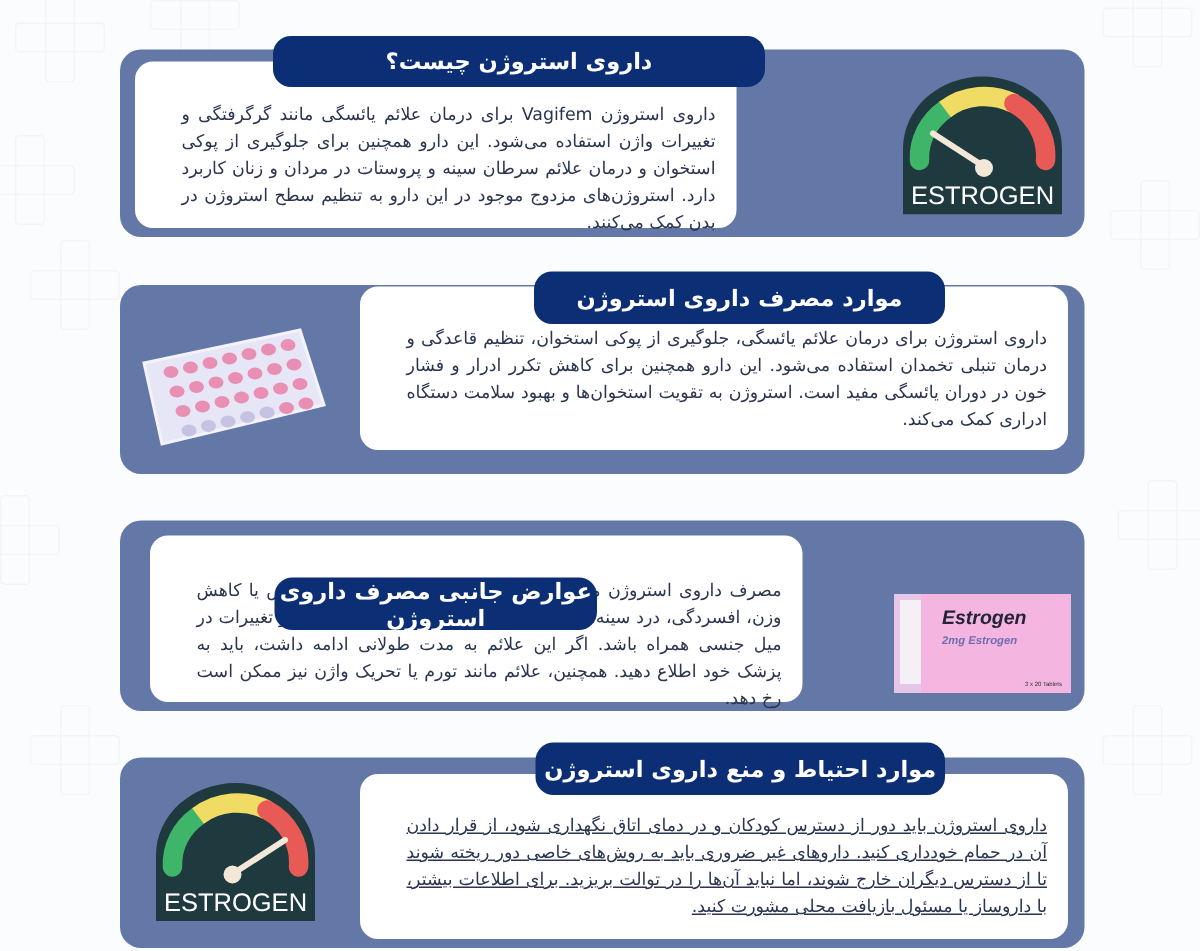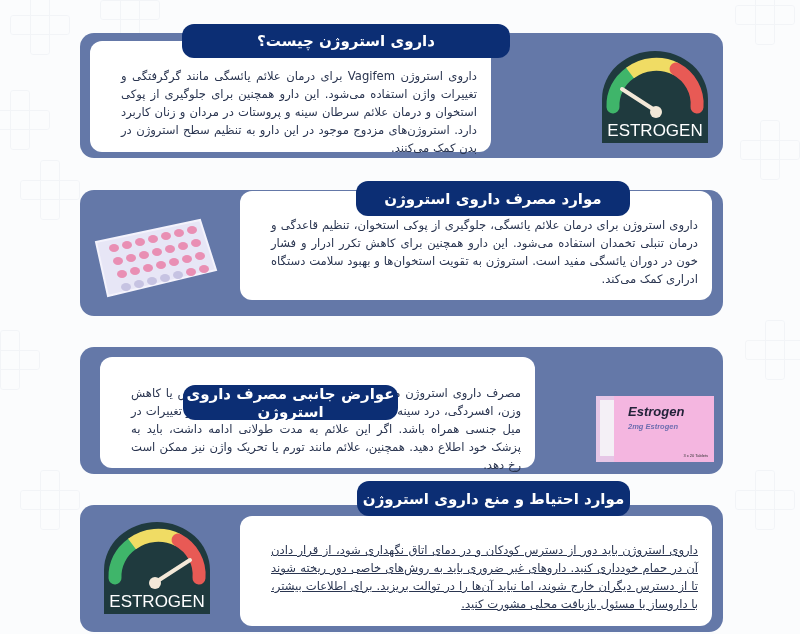--- a/index.html
+++ b/index.html
@@ -124,21 +124,21 @@
 <div class="medbox" style="left:596px;top:396px;width:118px;height:66px;">
   <div style="position:absolute;left:0;top:0;width:22px;height:66px;background:#e6c6e6;"></div>
   <div style="position:absolute;left:4px;top:4px;width:14px;height:56px;background:#f4f0f6;"></div>
   <div style="position:absolute;left:18px;top:0;width:100px;height:66px;background:#f4b6e0;"></div>
   <div style="position:absolute;left:32px;top:8px;font-family:'Liberation Sans',sans-serif;font-weight:bold;font-style:italic;font-size:13px;color:#23233a;">Estrogen</div>
   <div style="position:absolute;left:32px;top:26px;font-family:'Liberation Sans',sans-serif;font-weight:bold;font-style:italic;font-size:7.5px;color:#6e6eb0;">2mg Estrogen</div>
   <div style="position:absolute;right:6px;bottom:4px;font-family:'Liberation Sans',sans-serif;font-size:4px;color:#333;">3 x 20 Tablets</div>
 </div>
 
 <div class="section" style="top:505px;height:127px;"></div>
-<div class="pill" style="left:357px;top:481px;width:273px;height:35px;">موارد احتیاط و منع داروی استروژن</div>
+<div class="pill" style="left:357px;top:495px;width:273px;height:35px;">موارد احتیاط و منع داروی استروژن</div>
 <div class="textbox" style="left:240px;top:516px;width:472px;height:110px;padding-top:25px;text-decoration:underline;">
   <p>داروی استروژن باید دور از دسترس کودکان و در دمای اتاق نگهداری شود، از قرار دادن آن در حمام خودداری کنید. داروهای غیر ضروری باید به روش‌های خاصی دور ریخته شوند تا از دسترس دیگران خارج شوند، اما نباید آن‌ها را در توالت بریزید. برای اطلاعات بیشتر، با داروساز یا مسئول بازیافت محلی مشورت کنید.</p>
 </div>
 <div class="gauge" style="left:100px;top:520px;">
   <svg viewBox="0 0 114 94">
     <path d="M4 94 V50 A53 48 0 0 1 110 50 V94 Z" fill="#1f3a3e"></path>
     <path d="M15 58 A42 40 0 0 1 32 24" stroke="#3fb56a" stroke-width="13" fill="none" stroke-linecap="round"></path>
     <path d="M32 24 A42 40 0 0 1 78 20" stroke="#f0dc64" stroke-width="13" fill="none"></path>
     <path d="M78 20 A42 40 0 0 1 99 58" stroke="#e85a55" stroke-width="13" fill="none" stroke-linecap="round"></path>
     <line x1="90" y1="40" x2="56" y2="62" stroke="#f3e8d8" stroke-width="4" stroke-linecap="round"></line>

